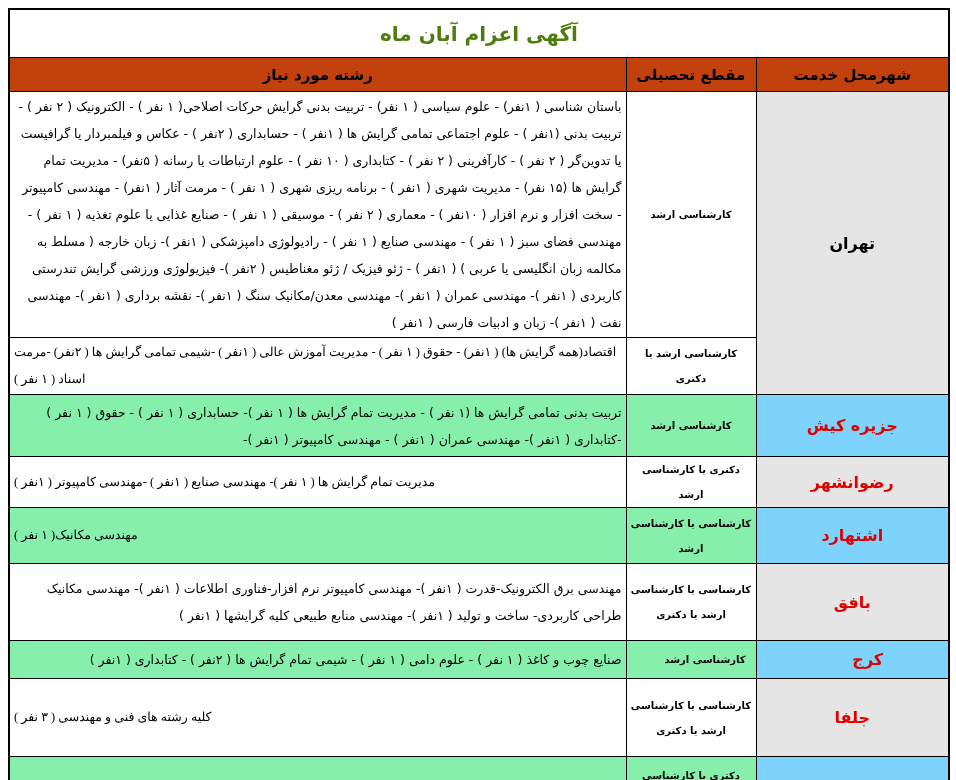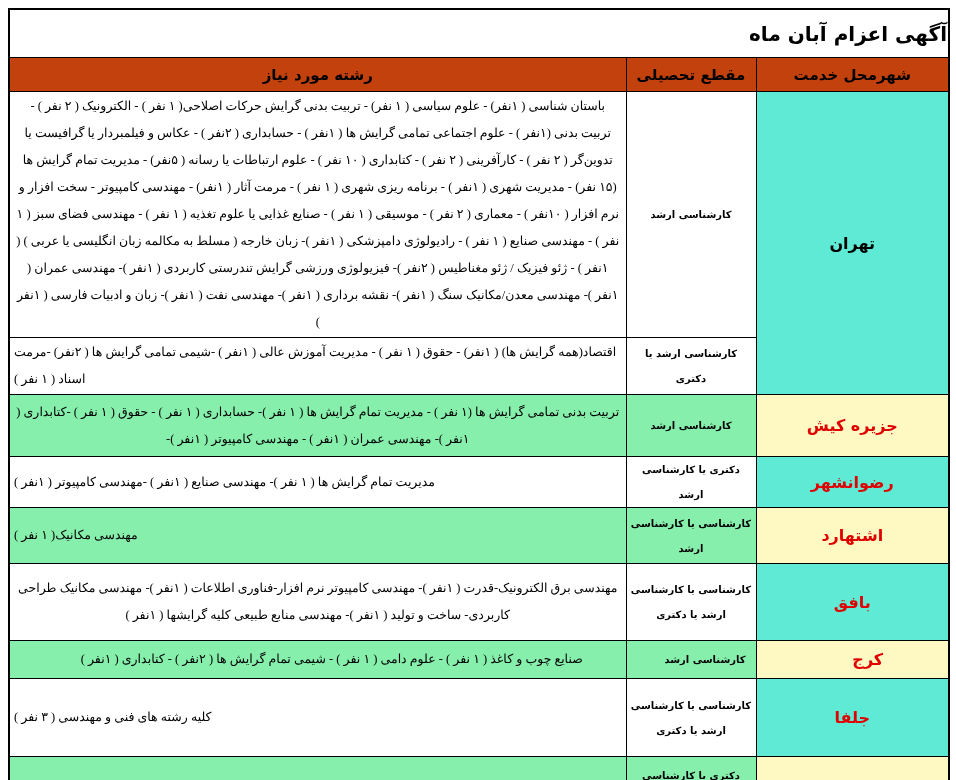--- a/index.html
+++ b/index.html
@@ -12,43 +12,43 @@
     margin:8px;
     border:2px solid #000;
   }
   td{border:1px solid #000; vertical-align:middle; overflow:hidden;}
   
   col.c-city{width:193px;}
   col.c-level{width:130px;}
   col.c-fields{width:617px;}
 
   .title-cell{
-    height:45px; font-weight:bold; font-size:20px;
-    color:#000000; background:#ffffff;
+    height:45px; text-align:center; font-weight:bold; font-size:20px;
+    color:#4d7c0f; background:#ffffff;
   }
   tr.head td{
     background:#c2410c; font-weight:bold; text-align:center; font-size:15px;
     height:31px;
   }
   td.city{
     text-align:center; font-weight:bold; font-size:16px; color:#e00000;
-    background:#5eead4;
+    background:#e5e5e5;
   }
   td.city.black{color:#000000;}
   td.level{
     text-align:center; font-weight:bold; font-size:10px; line-height:25px;
     padding:0 4px;
   }
   td.fields{
     font-size:12.5px; line-height:27px; padding:1px 4px;
   }
-  td.fields.fc{text-align:center;font-family:Liberation Serif, serif;}
+  td.fields.fc{}
   td.fields.fr{text-align:left;font-family:Liberation Serif, serif;}
   tr.shade td{background:#86efac;}
-  tr.shade td.city{background:#fef9c3;}
+  tr.shade td.city{background:#7dd3fc;}
   
   tr.r0 td.fields{height:211px;}
   tr.r1 td{height:49px;}
   tr.r2 td{height:59px;}
   tr.r3 td{height:47px;}
   tr.r4 td{height:53px;}
   tr.r5 td{height:74px;}
   tr.r6 td{height:35px;padding-left:32px;}
   tr.r7 td{height:75px;}
   tr.r8 td{height:59px;}

